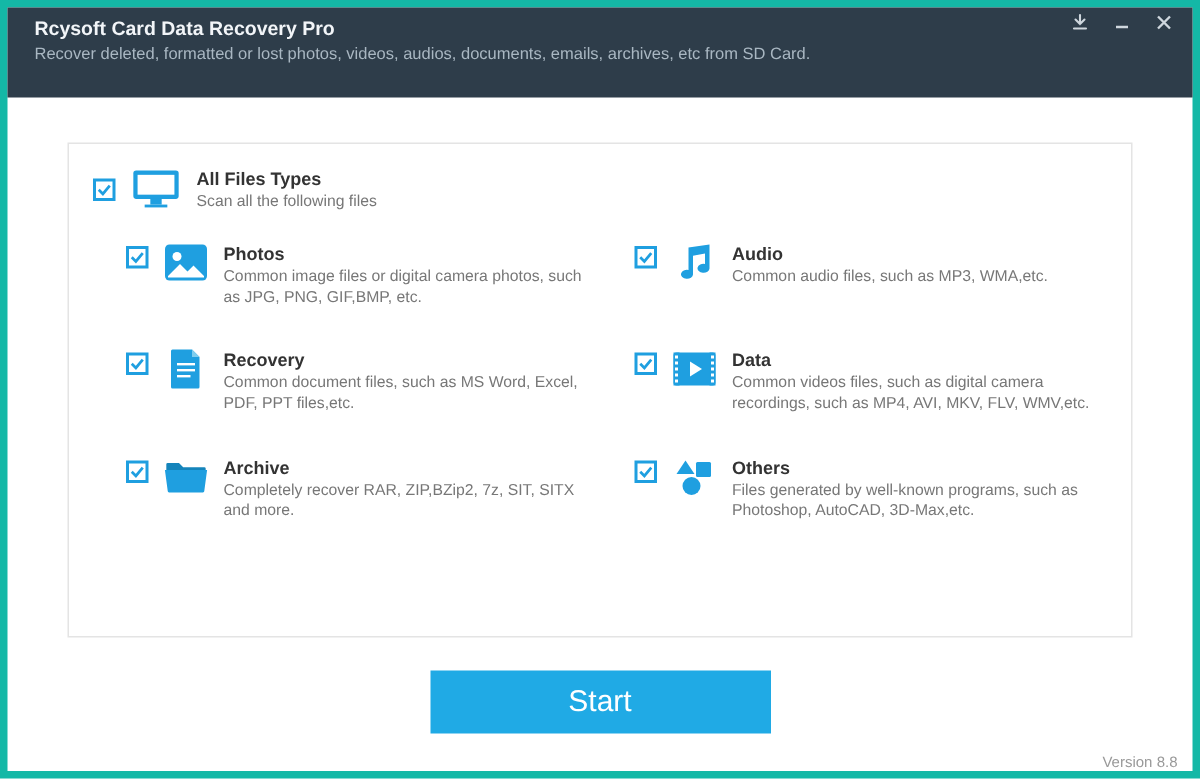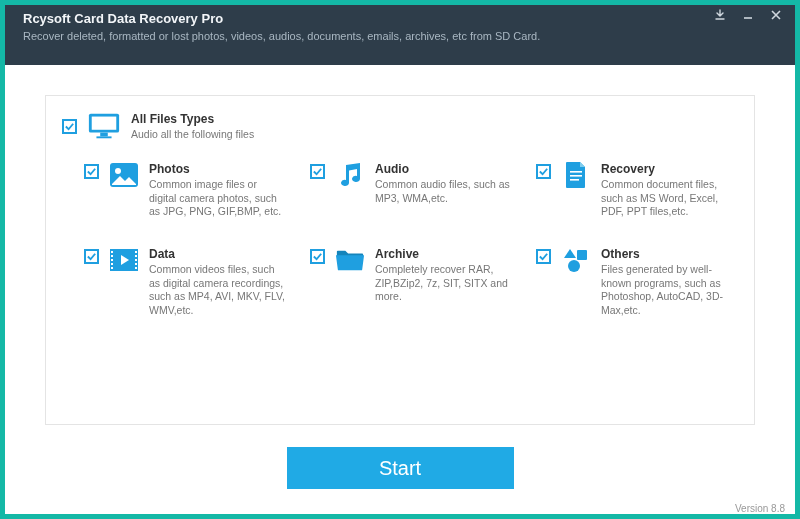--- a/index.html
+++ b/index.html
@@ -11,21 +11,21 @@
   .winctrls { position: absolute; top: 3px; right: 10px; display: flex; gap: 10px; }
   .winctrls .btn { width: 18px; height: 14px; display: flex; align-items: center; justify-content: center; color: #cfd7de; cursor: pointer; }
   .panel { margin: 30px 40px 0 40px; border: 1px solid #e4e4e4; height: 330px; padding: 16px 16px; position: relative; }
   .row-all { display: flex; align-items: center; margin-bottom: 22px; }
   .chk { width: 15px; height: 15px; border: 2px solid #1f9fe0; display: flex; align-items: center; justify-content: center; cursor: pointer; flex: 0 0 auto; }
   .chk svg { display: block; }
   .icon-box { width: 34px; height: 28px; margin: 0 10px; flex: 0 0 auto; display: flex; align-items: center; justify-content: center; }
   .icon-box.small { width: 30px; height: 26px; }
   .all-text .tlabel { font-size: 12px; font-weight: bold; color: #333; }
   .all-text .tdesc { font-size: 10.5px; color: #777; margin-top: 2px; }
-  .grid { display: grid; grid-template-columns: 1fr 1fr 1fr; column-gap: 24px; row-gap: 28px; margin-left: 22px; }
+  .grid { display: grid; grid-template-columns: 1fr 1fr; column-gap: 24px; row-gap: 28px; margin-left: 22px; }
   .item { display: flex; align-items: flex-start; }
   .item .chk { margin-top: 2px; }
   .itxt { flex: 1; }
   .itxt .tlabel { font-size: 12px; font-weight: bold; color: #333; }
   .itxt .tdesc { font-size: 10.5px; color: #777; margin-top: 2px; line-height: 1.3; }
   .start-btn { display: block; margin: 22px auto 0 auto; width: 227px; height: 42px; background: #20aae5; color: #fff; border: none; font-size: 20px; font-weight: 300; cursor: pointer; font-family: inherit; }
   .version { position: absolute; right: 10px; bottom: 0; font-size: 10px; color: #999; }
 </style>
 </head>
 <body>
@@ -65,21 +65,21 @@
       <div class="icon-box">
         <svg width="36" height="30" viewBox="0 0 36 30">
             <rect x="2" y="2" width="32" height="20" rx="2" fill="#1f9fe0"></rect>
             <rect x="5" y="5" width="26" height="14" fill="#fff"></rect>
             <rect x="14" y="22" width="8" height="4" fill="#1f9fe0"></rect>
             <rect x="10" y="26" width="16" height="2" fill="#1f9fe0"></rect>
           </svg>
       </div>
       <div class="all-text">
         <div class="tlabel">All Files Types</div>
-        <div class="tdesc">Audio all the following files</div>
+        <div class="tdesc">Scan all the following files</div>
       </div>
     </div>
 
     <div class="grid">
 
       <div class="item">
         <div class="chk">
             <svg width="11" height="11" viewBox="0 0 12 12">
               <path d="M2 6l3 3 5-6" stroke="#1f9fe0" stroke-width="2" fill="none"></path>
             </svg>

